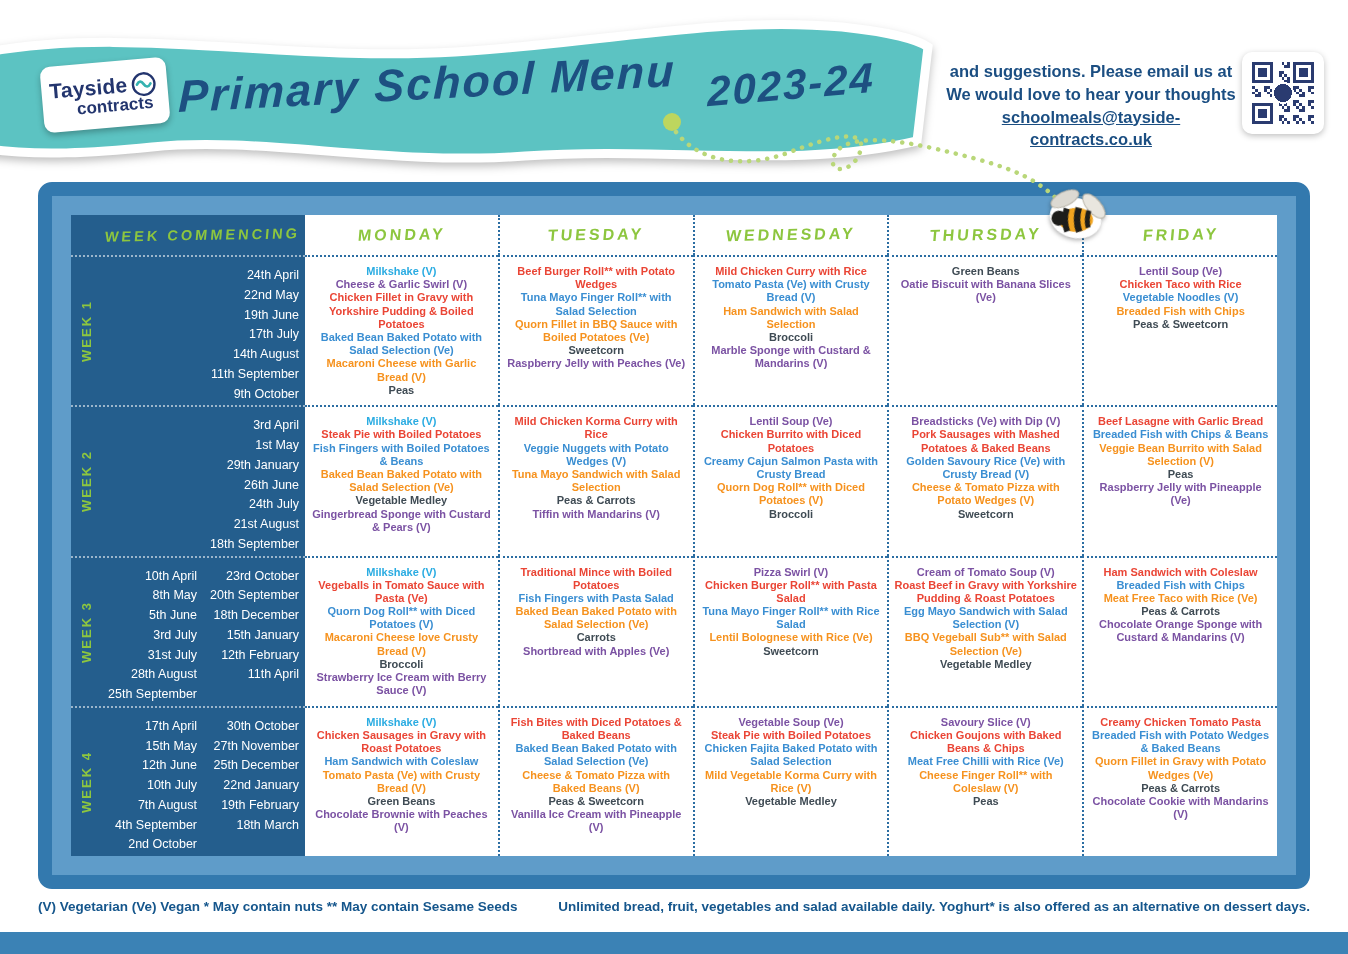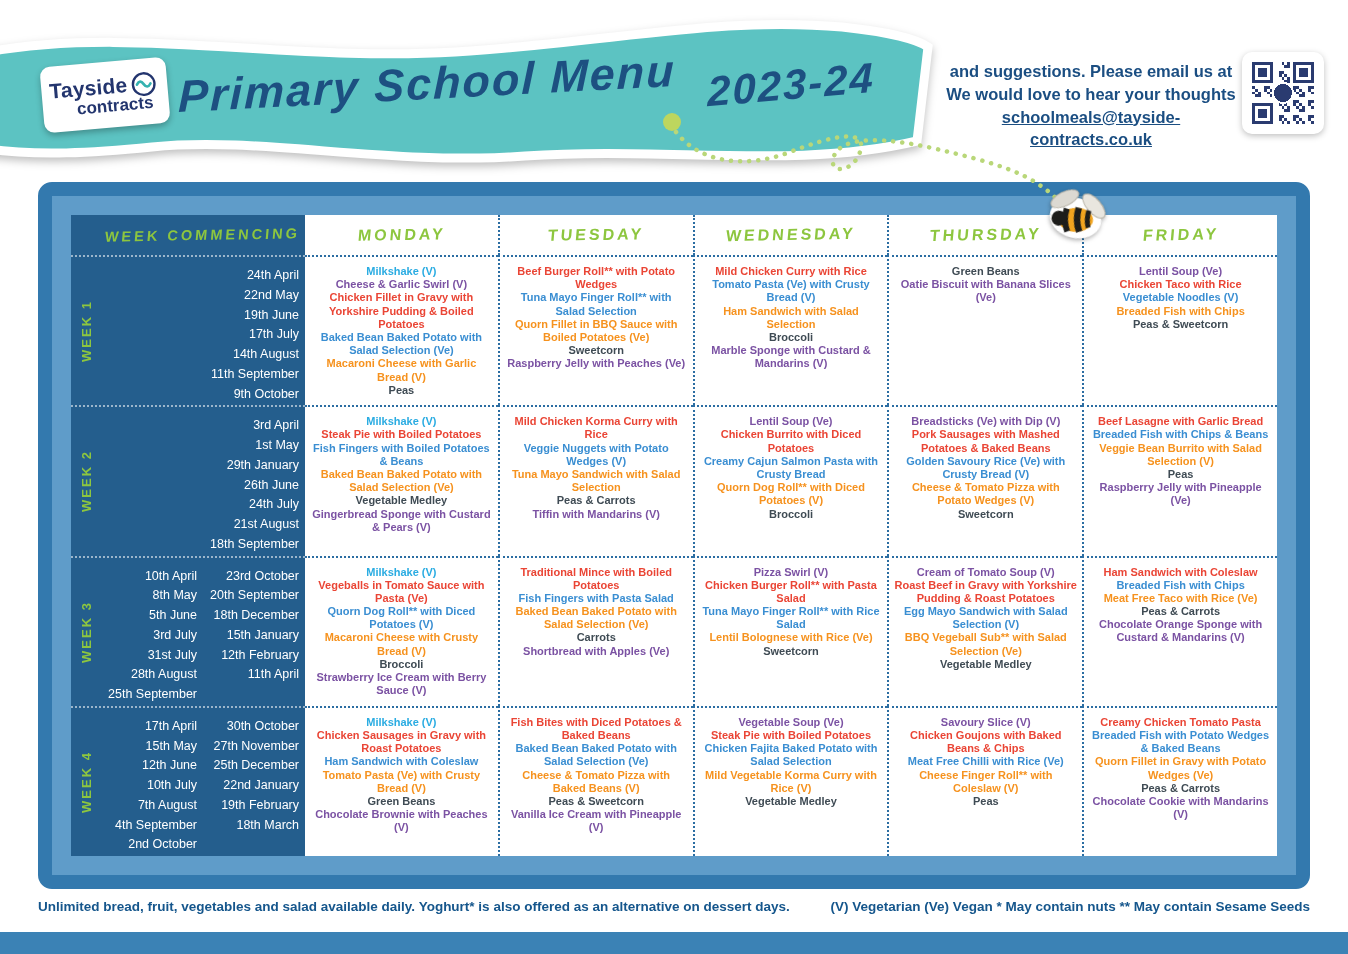--- a/index.html
+++ b/index.html
@@ -433,21 +433,21 @@
             </div>
           </div>
         </div>
         <div class="day-cell">
           <div class="group">
             <div class="item c-cyan">Milkshake (V)</div>
           </div>
           <div class="group">
             <div class="item c-red">Vegeballs in Tomato Sauce with Pasta (Ve)</div>
             <div class="item c-blue">Quorn Dog Roll** with Diced Potatoes (V)</div>
-            <div class="item c-orange">Macaroni Cheese with Crusty Bread (V)</div>
+            <div class="item c-orange">Macaroni Cheese love Crusty Bread (V)</div>
           </div>
           <div class="group">
             <div class="item c-veg">Broccoli</div>
           </div>
           <div class="group">
             <div class="item c-purple">Strawberry Ice Cream with Berry Sauce (V)</div>
           </div>
         </div>
         <div class="day-cell">
           <div class="group">
@@ -591,16 +591,16 @@
           </div>
           <div class="group">
             <div class="item c-purple">Chocolate Cookie with Mandarins (V)</div>
           </div>
         </div>
       </div>
     </div>
 </div>
 
 <div class="footer">
+  <span>(V) Vegetarian   (Ve) Vegan   * May contain nuts   ** May contain Sesame Seeds</span>
   <span>Unlimited bread, fruit, vegetables and salad available daily. Yoghurt* is also offered as an alternative on dessert days.</span>
-  <span>(V) Vegetarian   (Ve) Vegan   * May contain nuts   ** May contain Sesame Seeds</span>
 </div>
 <div class="bottom-strip"></div>
 
 </body></html>

